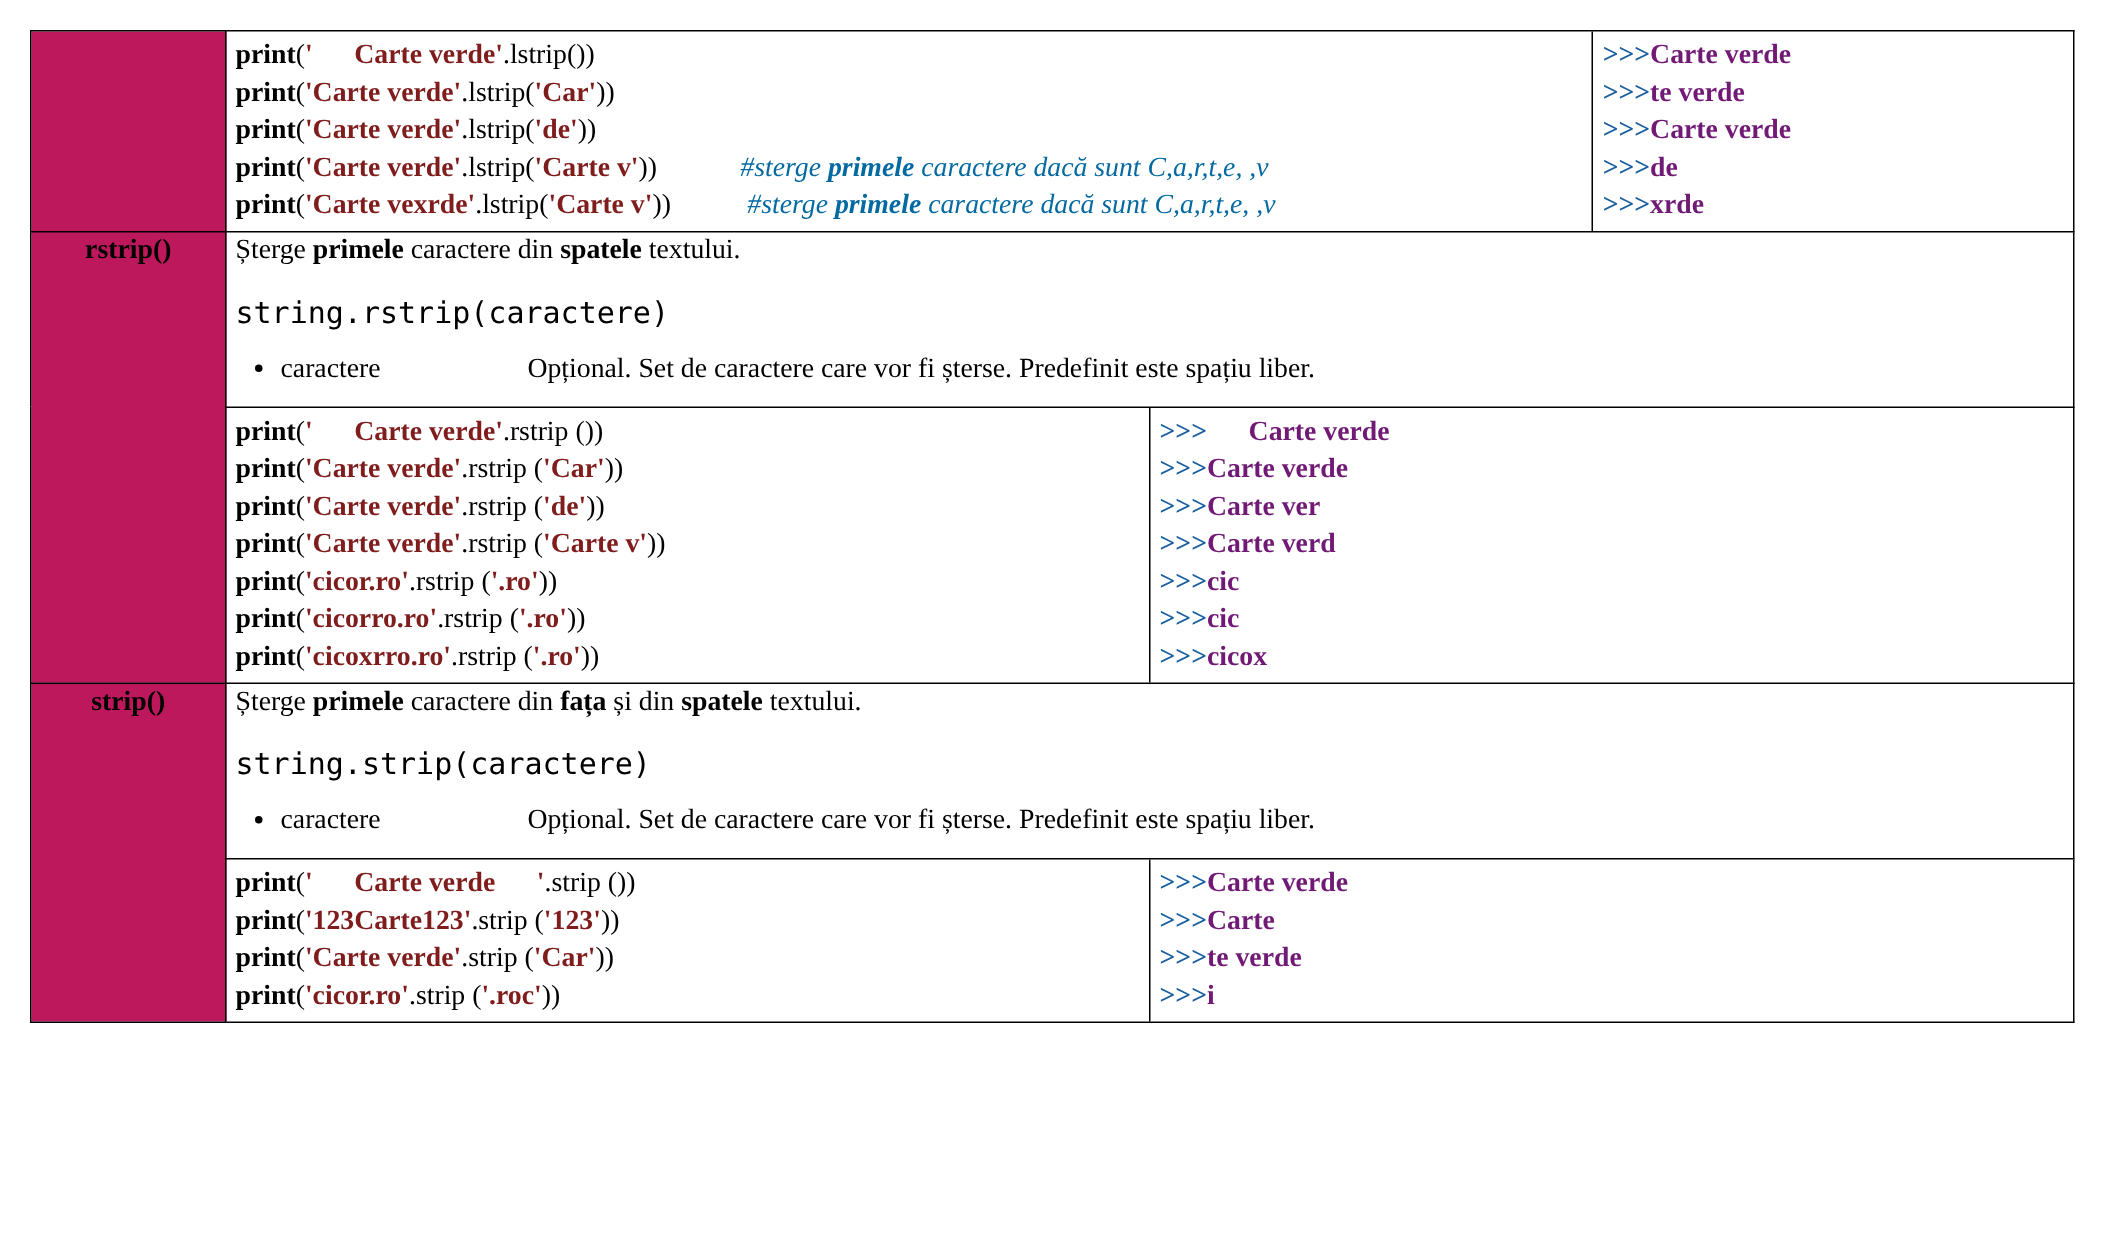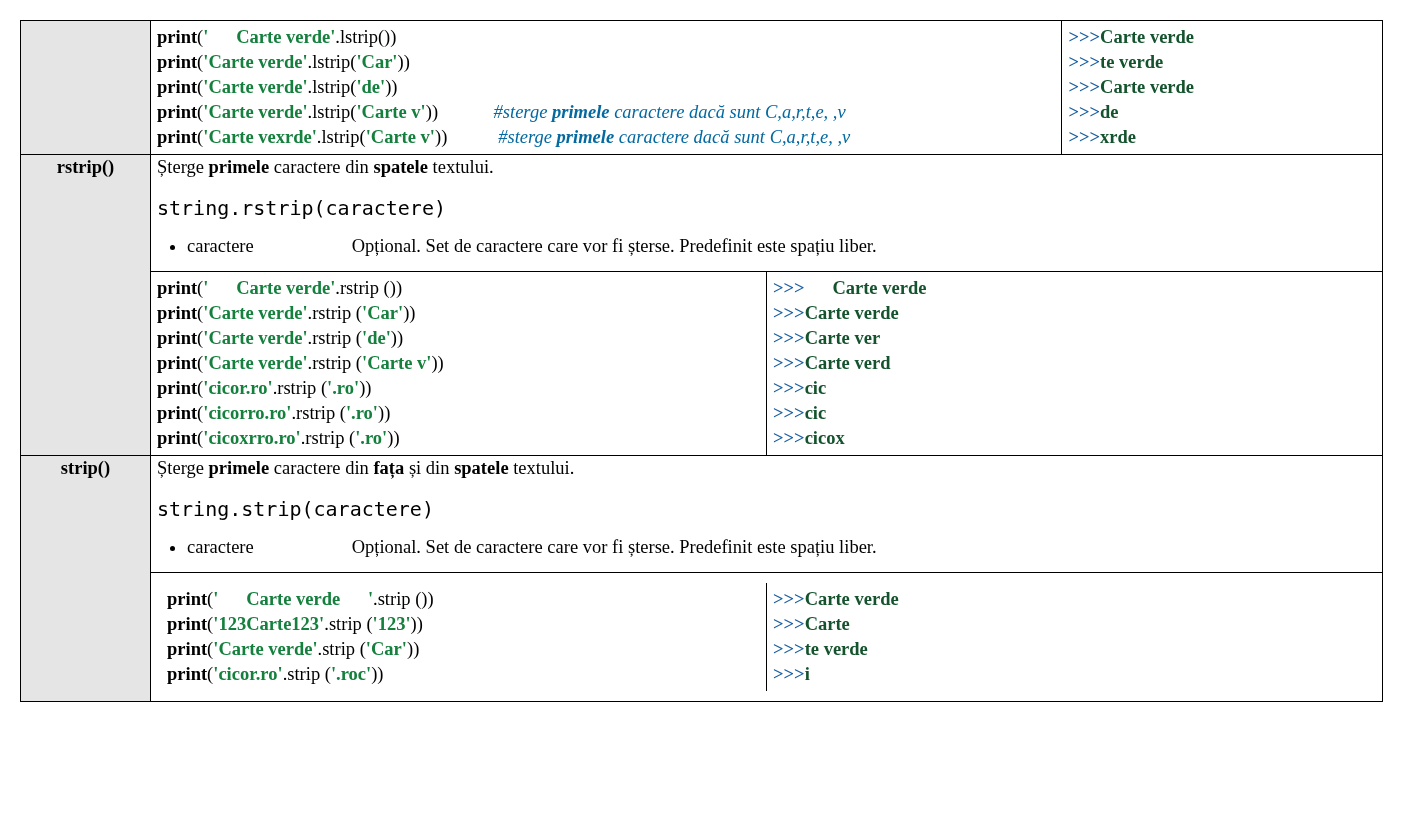--- a/index.html
+++ b/index.html
@@ -17,21 +17,21 @@
     border-collapse: collapse;
     width: 100%;
     table-layout: fixed;
   }
   table.methods > tbody > tr > td {
     border: 1.5px solid #000;
     vertical-align: top;
     padding: 2px 6px 4px 6px;
   }
   td.side {
-    background: #e5e5e5;
+    background: #be185d;
     width: 130px;
     text-align: center;
     vertical-align: middle;
     font-weight: bold;
   }
   td.desc {
     padding: 6px 10px 10px 10px;
   }
   .syntax {
     font-family: "DejaVu Sans Mono","Courier New",monospace;
@@ -41,26 +41,26 @@
   }
   ul.param {
     list-style: disc;
     margin: 0 0 8px 30px;
     padding: 0;
   }
   ul.param li { padding: 2px 0; }
   .plabel { display:inline-block; min-width: 160px; }
   
   .kw { color: #000000; font-weight: bold; }
-  .str{ color: #15803d; font-weight: bold; }
+  .str{ color: #7f1d1d; font-weight: bold; }
   .call{ color: #000; }
   .cmt{ color: #0369a1; font-style: italic; }
   .cmt b { font-weight: bold; }
   .prompt { color: #1a5fa0; font-weight: bold; }
-  .outb { color: #14532d; font-weight: bold; }
+  .outb { color: #701a75; font-weight: bold; }
   .out  { color: #1a5fa0; }
   .line { white-space: pre; line-height: 1.35; }
   .codecell { padding: 4px 6px 4px 6px; }
 </style>
 </head>
 <body>
 
 <table class="methods">
 <colgroup>
   <col style="width:130px">
@@ -147,21 +147,21 @@
     <div class="syntax">string.strip(caractere)</div>
     <ul class="param">
       <li>
         <span class="plabel">caractere</span>
         <span>Opțional. Set de caractere care vor fi șterse. Predefinit este spațiu liber.</span>
       </li>
     </ul>
   </td>
 </tr>
 <tr>
-  <td style="padding:10px">
+  <td style="padding:0">
     <table style="border-collapse:collapse;width:100%">
             <tbody>
               <tr>
       <td id="strip-code" class="codecell" style="border-right:1.5px solid #000;width:50%;">
                   <div class="line"><span class="kw">print</span><span class="call">(</span><span class="str">'      Carte verde      '</span><span class="call">.strip ())</span></div>
                   <div class="line"><span class="kw">print</span><span class="call">(</span><span class="str">'123Carte123'</span><span class="call">.strip (</span><span class="str">'123'</span><span class="call">))</span></div>
                   <div class="line"><span class="kw">print</span><span class="call">(</span><span class="str">'Carte verde'</span><span class="call">.strip (</span><span class="str">'Car'</span><span class="call">))</span></div>
                   <div class="line"><span class="kw">print</span><span class="call">(</span><span class="str">'cicor.ro'</span><span class="call">.strip (</span><span class="str">'.roc'</span><span class="call">))</span></div>
                 </td>
       <td id="strip-out" class="codecell">

